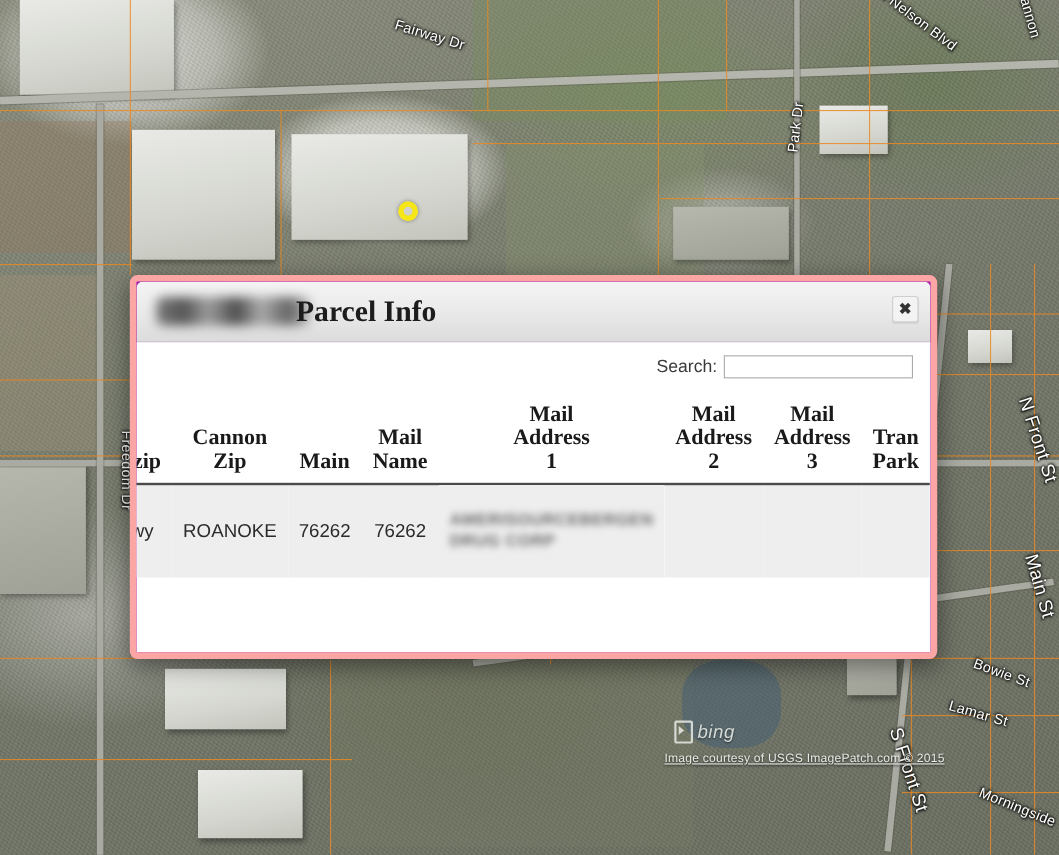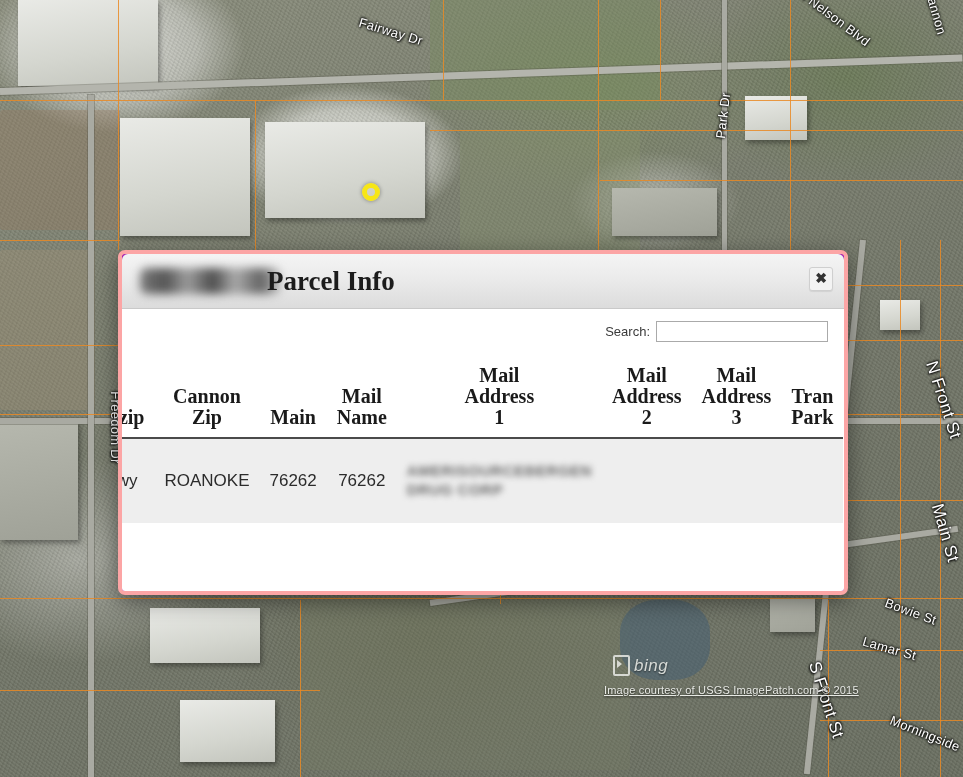--- a/index.html
+++ b/index.html
@@ -131,21 +131,21 @@
     text-shadow: 0 1px 2px rgba(0,0,0,.75);
     text-decoration: underline;
   }
 
   
   #dialog {
     position: absolute;
     left: 118px; top: 250px;
     width: 722px;
     background: #a21caf;
-    border: 4px solid #fca5a5;
+    border: 6px solid #fca5a5;
     border-radius: 7px;
     box-shadow: 0 6px 22px rgba(0,0,0,.45);
     overflow: hidden;
   }
   #titlebar {
     position: relative;
     height: 54px;
     background: linear-gradient(180deg, #f4f4f4 0%, #ebebeb 45%, #dcdcdc 100%);
     border-bottom: 1px solid #c9c9c9;
     border-radius: 6px 6px 0 0;
@@ -203,21 +203,21 @@
 
   #search-row {
     position: absolute;
     right: 16px;
     top: 12px;
     display: flex;
     align-items: center;
     gap: 6px;
   }
   #search-label {
-    font-size: 13px;
+    font-size: 16px;
     color: #3a3a3a;
     font-family: "Liberation Sans", sans-serif;
   }
   #search-input {
     width: 162px;
     height: 19px;
     border: 1px solid #aaaaaa;
     background: #fff;
     font-size: 12px;
     padding: 0 4px;

